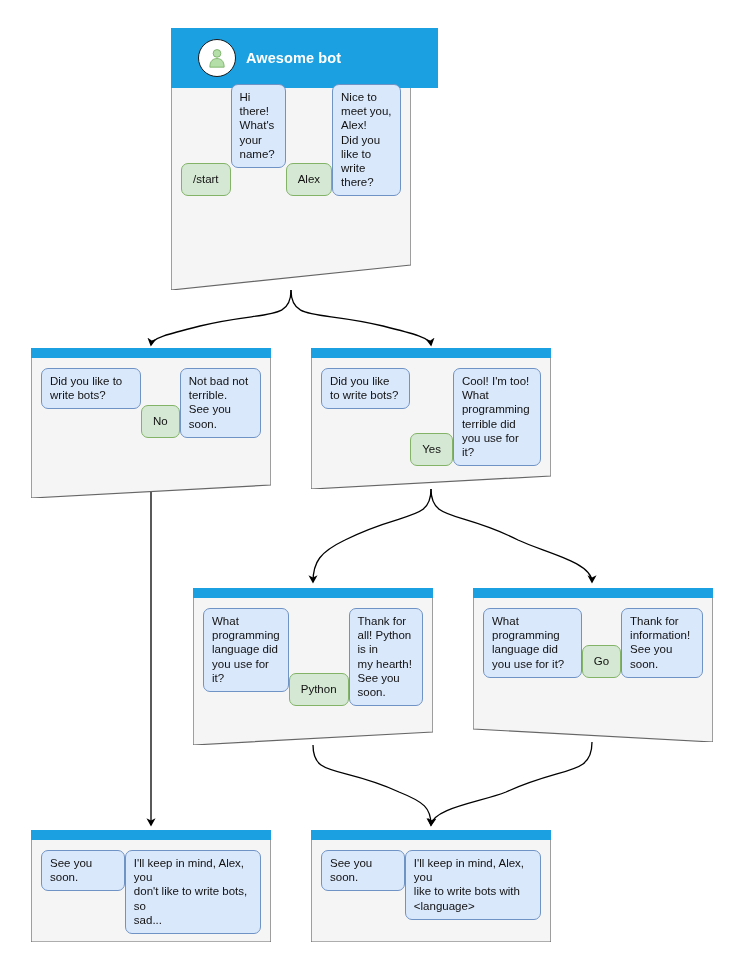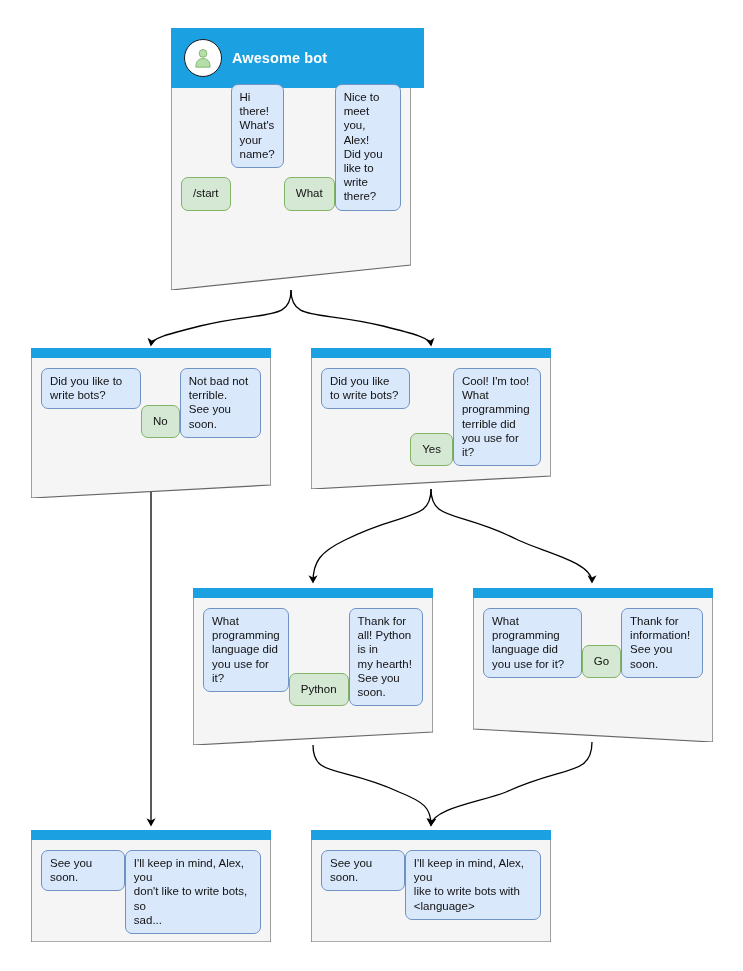--- a/index.html
+++ b/index.html
@@ -50,21 +50,21 @@
     position: absolute;
     left: 0;
     top: 0;
     width: 100%;
     background: #1ba1e2;
     display: flex;
     align-items: center;
   }
   .node-header.tall {
     height: 60px;
-    padding-left: 13px;
+    padding-left: 27px;
   }
   .node-header.thin {
     height: 10px;
   }
   .bot-title {
     color: #ffffff;
     font-size: 14.5px;
     font-weight: bold;
     margin-left: 10px;
     letter-spacing: .1px;
@@ -158,21 +158,21 @@
         </div>
         <div class="bot-title">Awesome bot</div>
       </div>
       <div class="chat" style="top:46px;">
         <div class="sp-sm"></div>
         <div class="bubble user">/start</div>
         <div class="sp-md"></div>
         <div class="bubble bot">Hi there!
 What's your name?</div>
         <div class="sp-md"></div>
-        <div class="bubble user">What</div>
+        <div class="bubble user">Alex</div>
         <div class="sp-md"></div>
         <div class="bubble bot">Nice to meet you, Alex!
 Did you like to write there?</div>
       </div>
     </div>
   </div>
 
   <div class="node" style="left:31px; top:348px; width:240px; height:150px;">
     <svg class="node-shape" viewBox="0 0 240 150" preserveAspectRatio="none">
       <polygon points="0,0 240,0 240,137 0,150" fill="#f5f5f5" stroke="#666666" stroke-width="1.2"></polygon>

